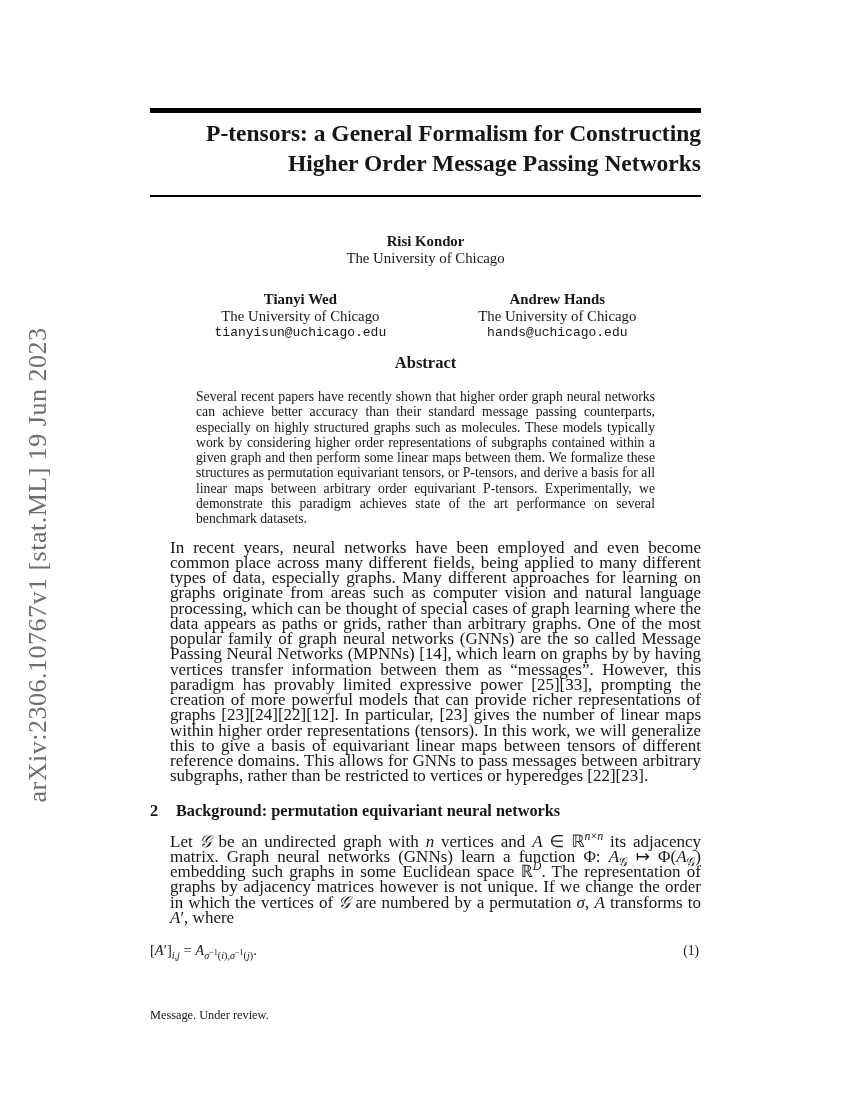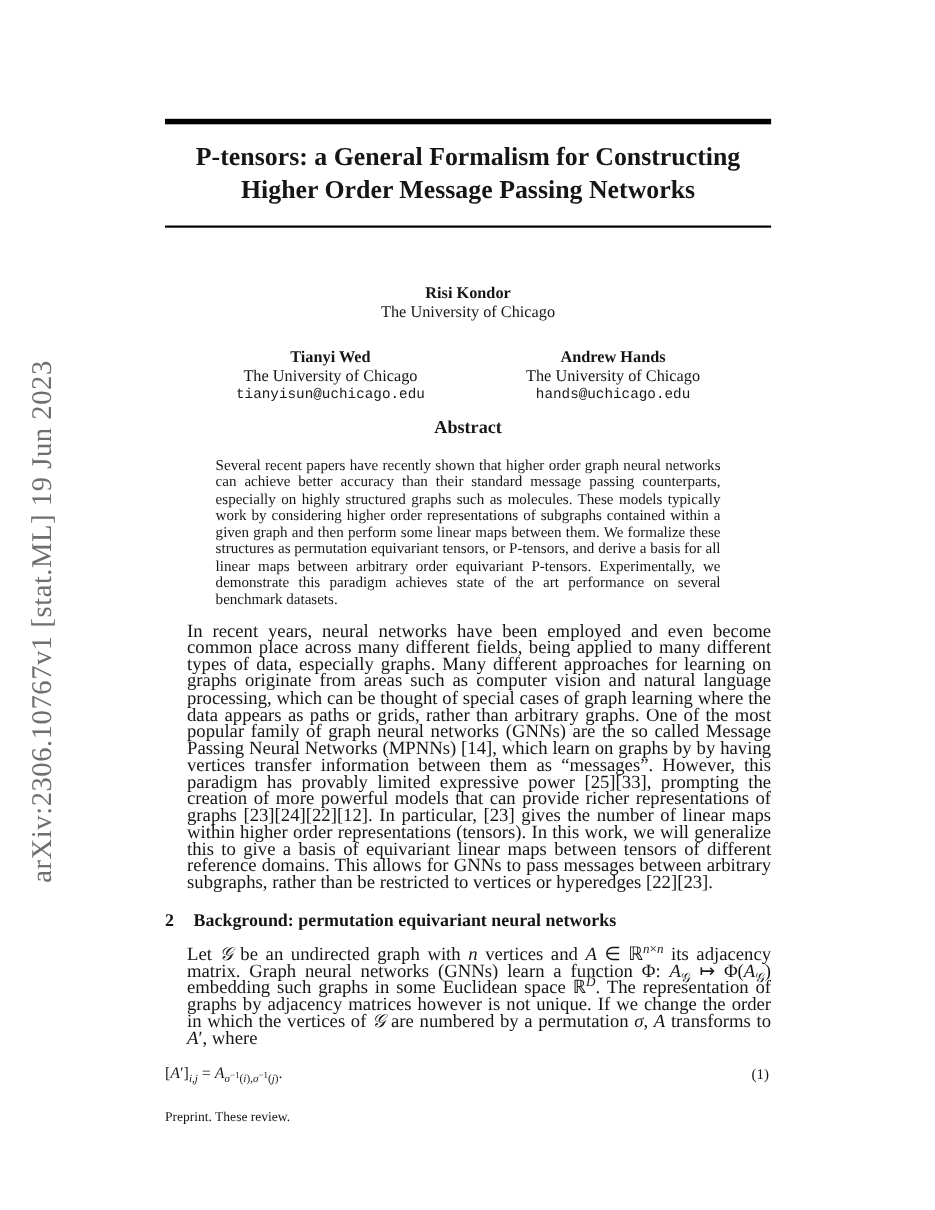--- a/index.html
+++ b/index.html
@@ -34,28 +34,28 @@
     margin-top: 108px;
     height: 5px;
     background: #000;
   }
   .rule-thin {
     margin-top: 17px;
     height: 2px;
     background: #000;
   }
   .title {
-    margin-top: 15px;
-    text-align: center;
+    margin-top: 5px;
+    text-align: right;
     font-weight: bold;
     font-size: 23.5px;
     line-height: 30px;
   }
   .author-first {
-    margin-top: 52px;
+    margin-top: 36px;
     text-align: center;
   }
   .author-row {
     margin-top: 24px;
     display: flex;
     justify-content: center;
     gap: 92px;
   }
   .author-block { text-align: center; }
   .author-name { font-weight: bold; font-size: 14.8px; line-height: 17px; }
@@ -163,15 +163,15 @@
 
     <p class="body-par">Let <i>𝒢</i> be an undirected graph with <i>n</i> vertices and <i>A</i> ∈ ℝ<sup><i>n</i>×<i>n</i></sup> its adjacency matrix.  Graph neural networks (GNNs) learn a function Φ: <i>A</i><sub>𝒢</sub> ↦ Φ(<i>A</i><sub>𝒢</sub>) embedding such graphs in some Euclidean space ℝ<sup><i>D</i></sup>. The representation of graphs by adjacency matrices however is not unique. If we change the order in which the vertices of <i>𝒢</i> are numbered by a permutation <i>σ</i>, <i>A</i> transforms to <i>A</i>′, where</p>
 
     <div class="equation-row">
       <span class="equation-body">[<i>A</i>′]<sub><i>i,j</i></sub> = <i>A</i><sub><i>σ</i><sup>−1</sup>(<i>i</i>),<i>σ</i><sup>−1</sup>(<i>j</i>)</sub>.</span>
       <span class="equation-number">(1)</span>
     </div>
 
   </div>
 
-  <div class="footer-note">Preprint. These review.</div>
+  <div class="footer-note">Message. Under review.</div>
 
 </div>
 
 </body></html>

